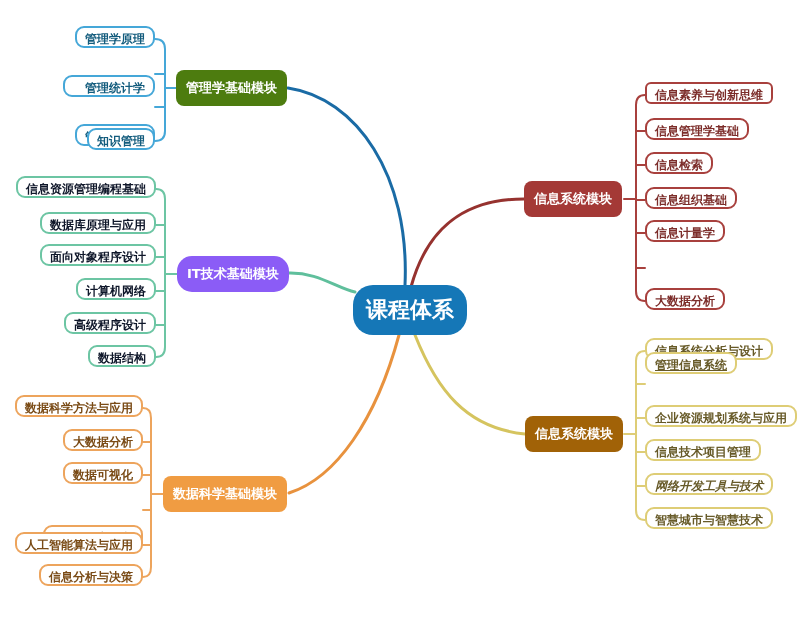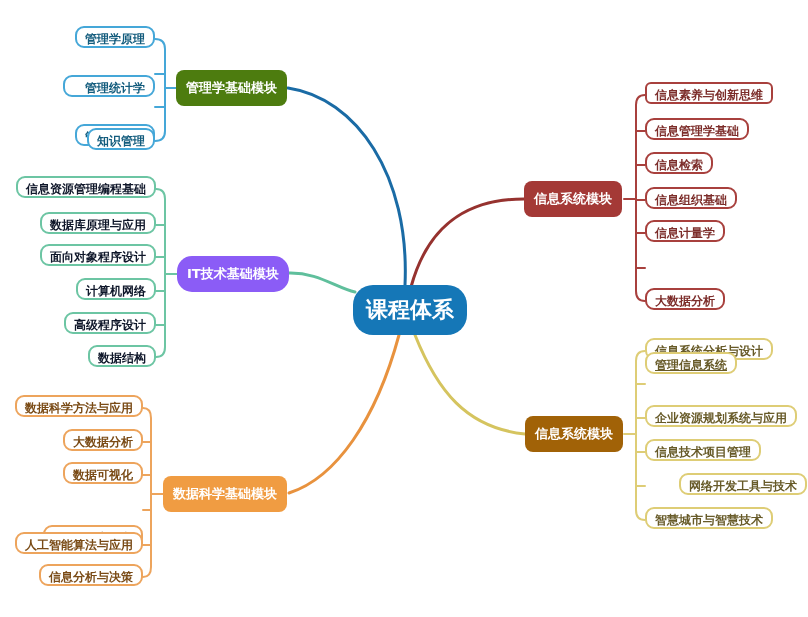--- a/index.html
+++ b/index.html
@@ -152,16 +152,16 @@
   <div class="node leaf l-im" style="left:645px; top:118px;">信息管理学基础</div>
   <div class="node leaf l-im" style="left:645px; top:152px;">信息检索</div>
   <div class="node leaf l-im" style="left:645px; top:187px;">信息组织基础</div>
   <div class="node leaf l-im" style="left:645px; top:220px;">信息计量学</div>
   <div class="node leaf l-im" style="left:645px; top:288px;">大数据分析</div>
 
   <div class="node leaf l-is" style="left:645px; top:338px;text-align:center;">信息系统分析与设计</div>
   <div class="node leaf l-is" style="left:645px; top:352px;text-decoration:underline;">管理信息系统</div>
   <div class="node leaf l-is" style="left:645px; top:405px;">企业资源规划系统与应用</div>
   <div class="node leaf l-is" style="left:645px; top:439px;">信息技术项目管理</div>
-  <div class="node leaf l-is" style="left:679px; top:473px;">网络开发工具与技术</div>
+  <div class="node leaf l-is" style="left:645px; top:473px;font-style:italic;">网络开发工具与技术</div>
   <div class="node leaf l-is" style="left:645px; top:507px;">智慧城市与智慧技术</div>
 
 </div>
 
 </body></html>

